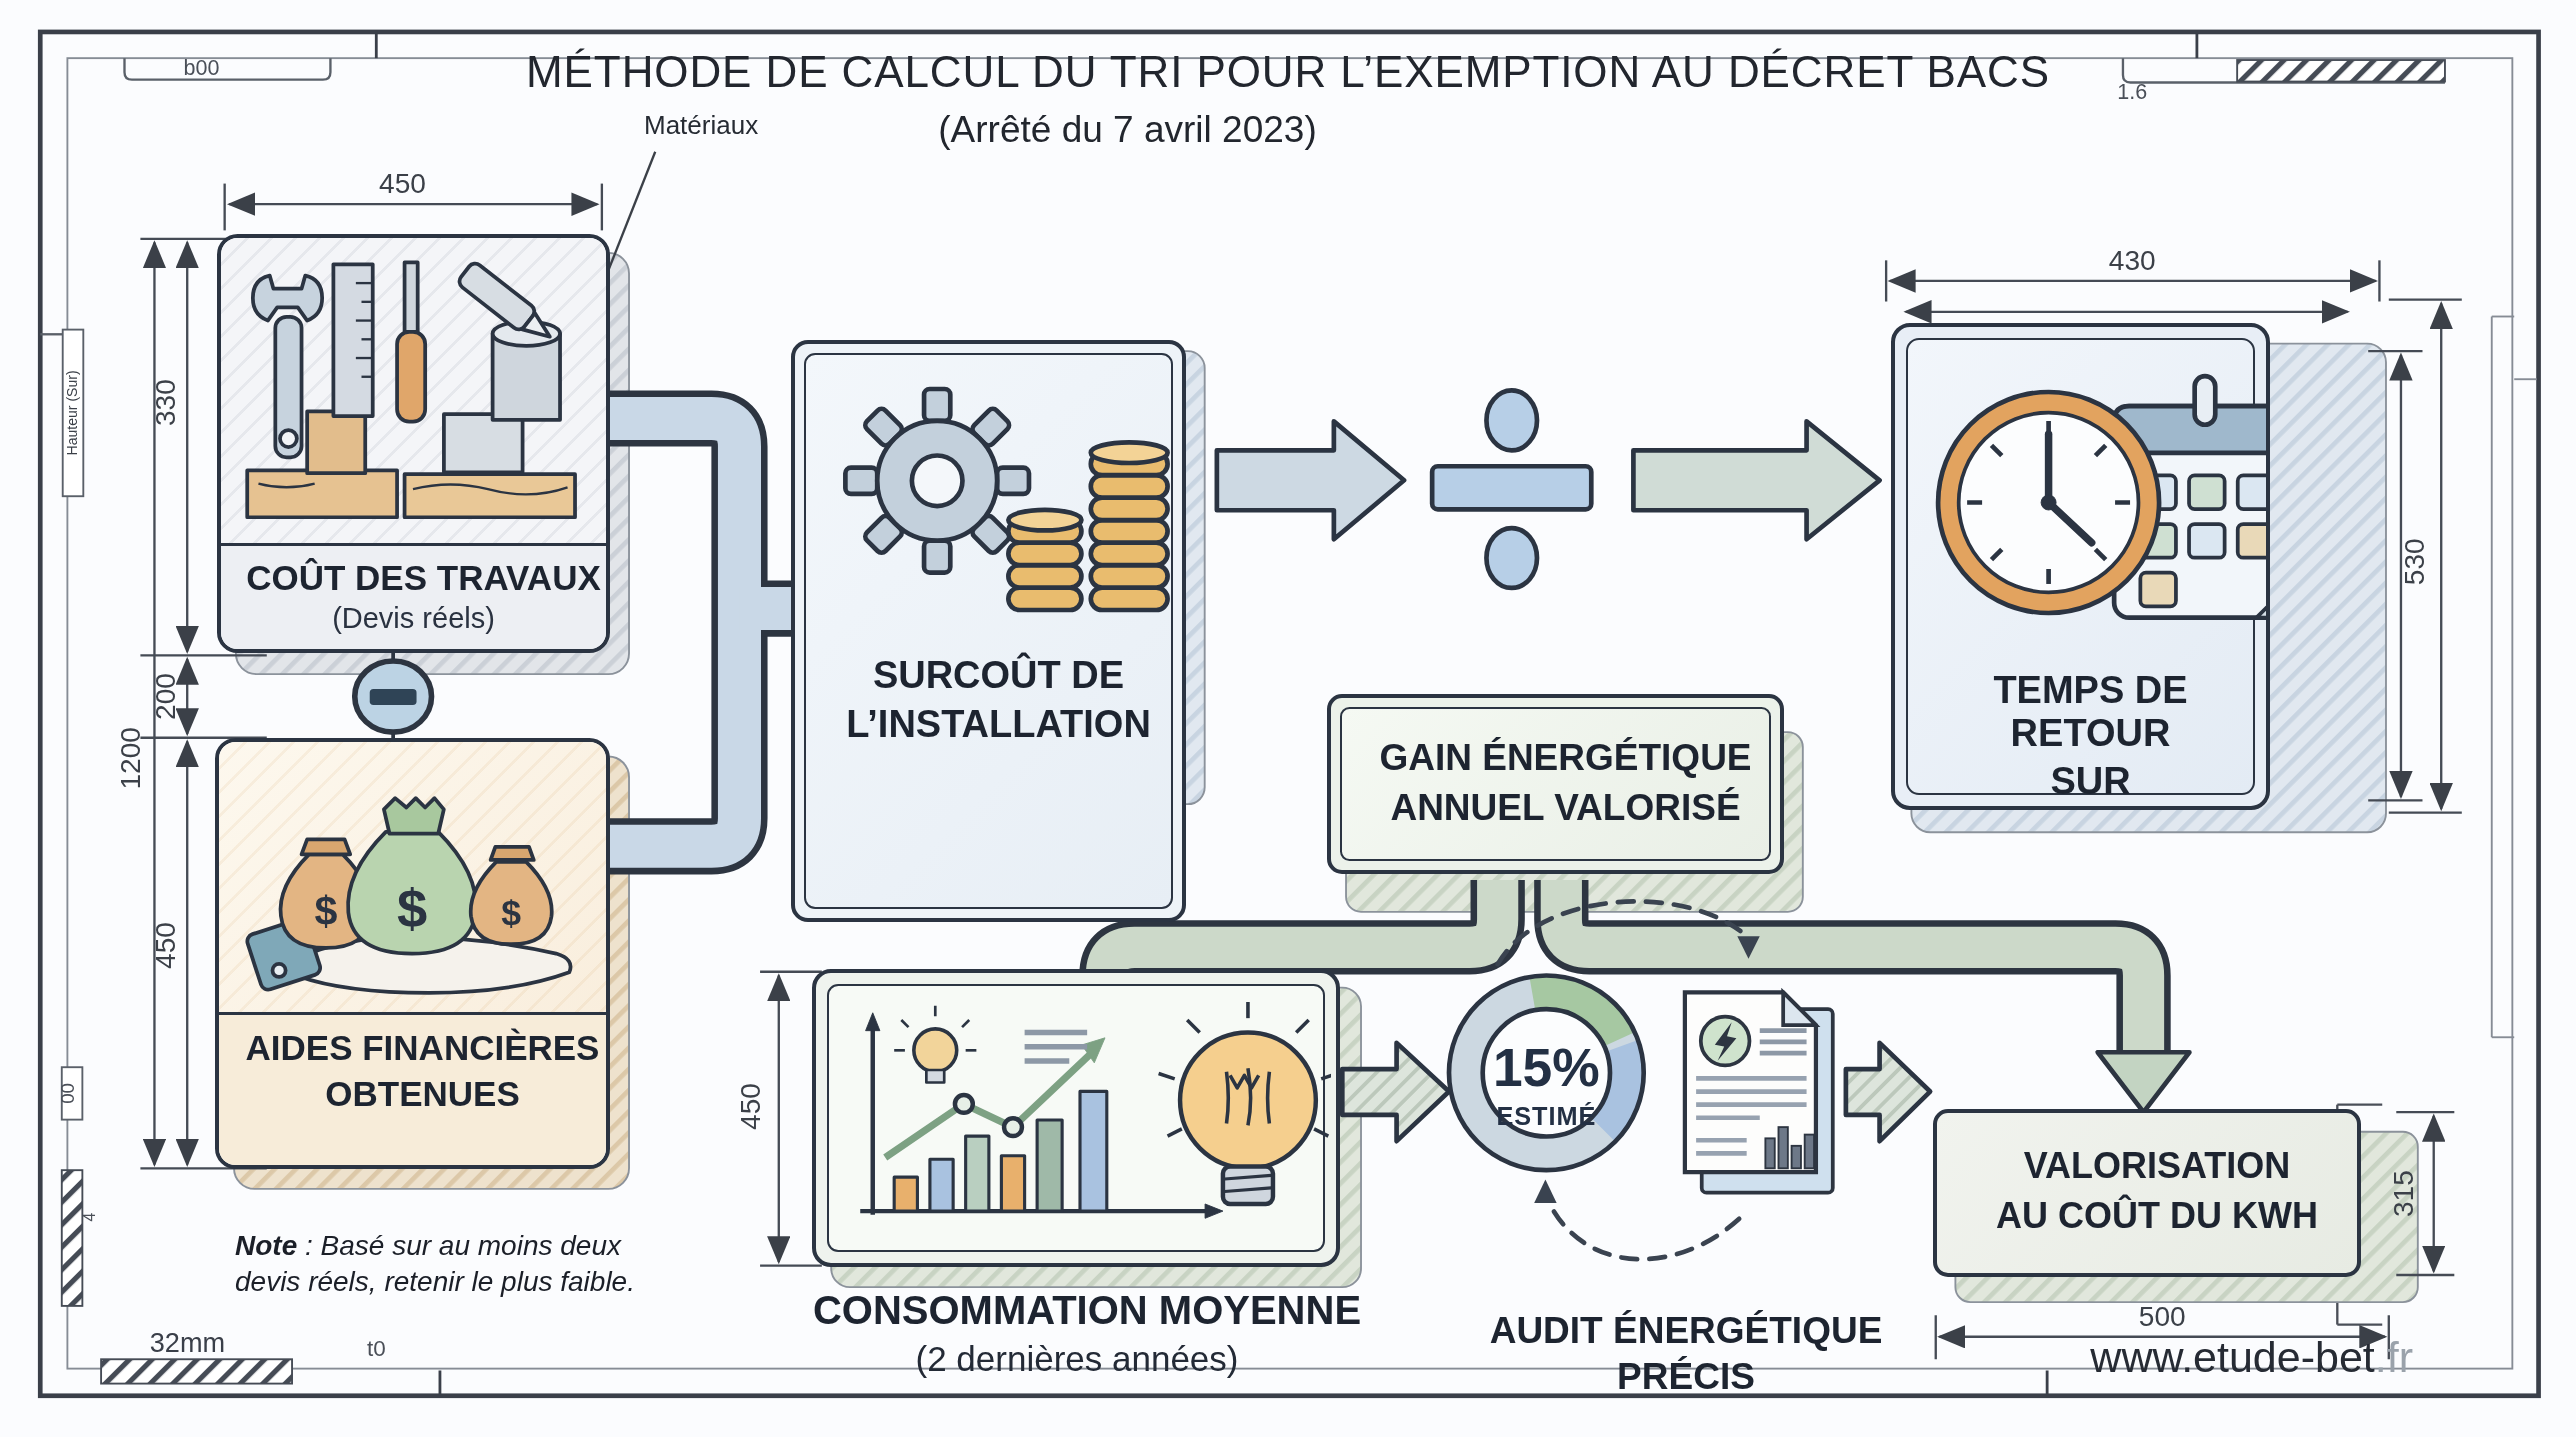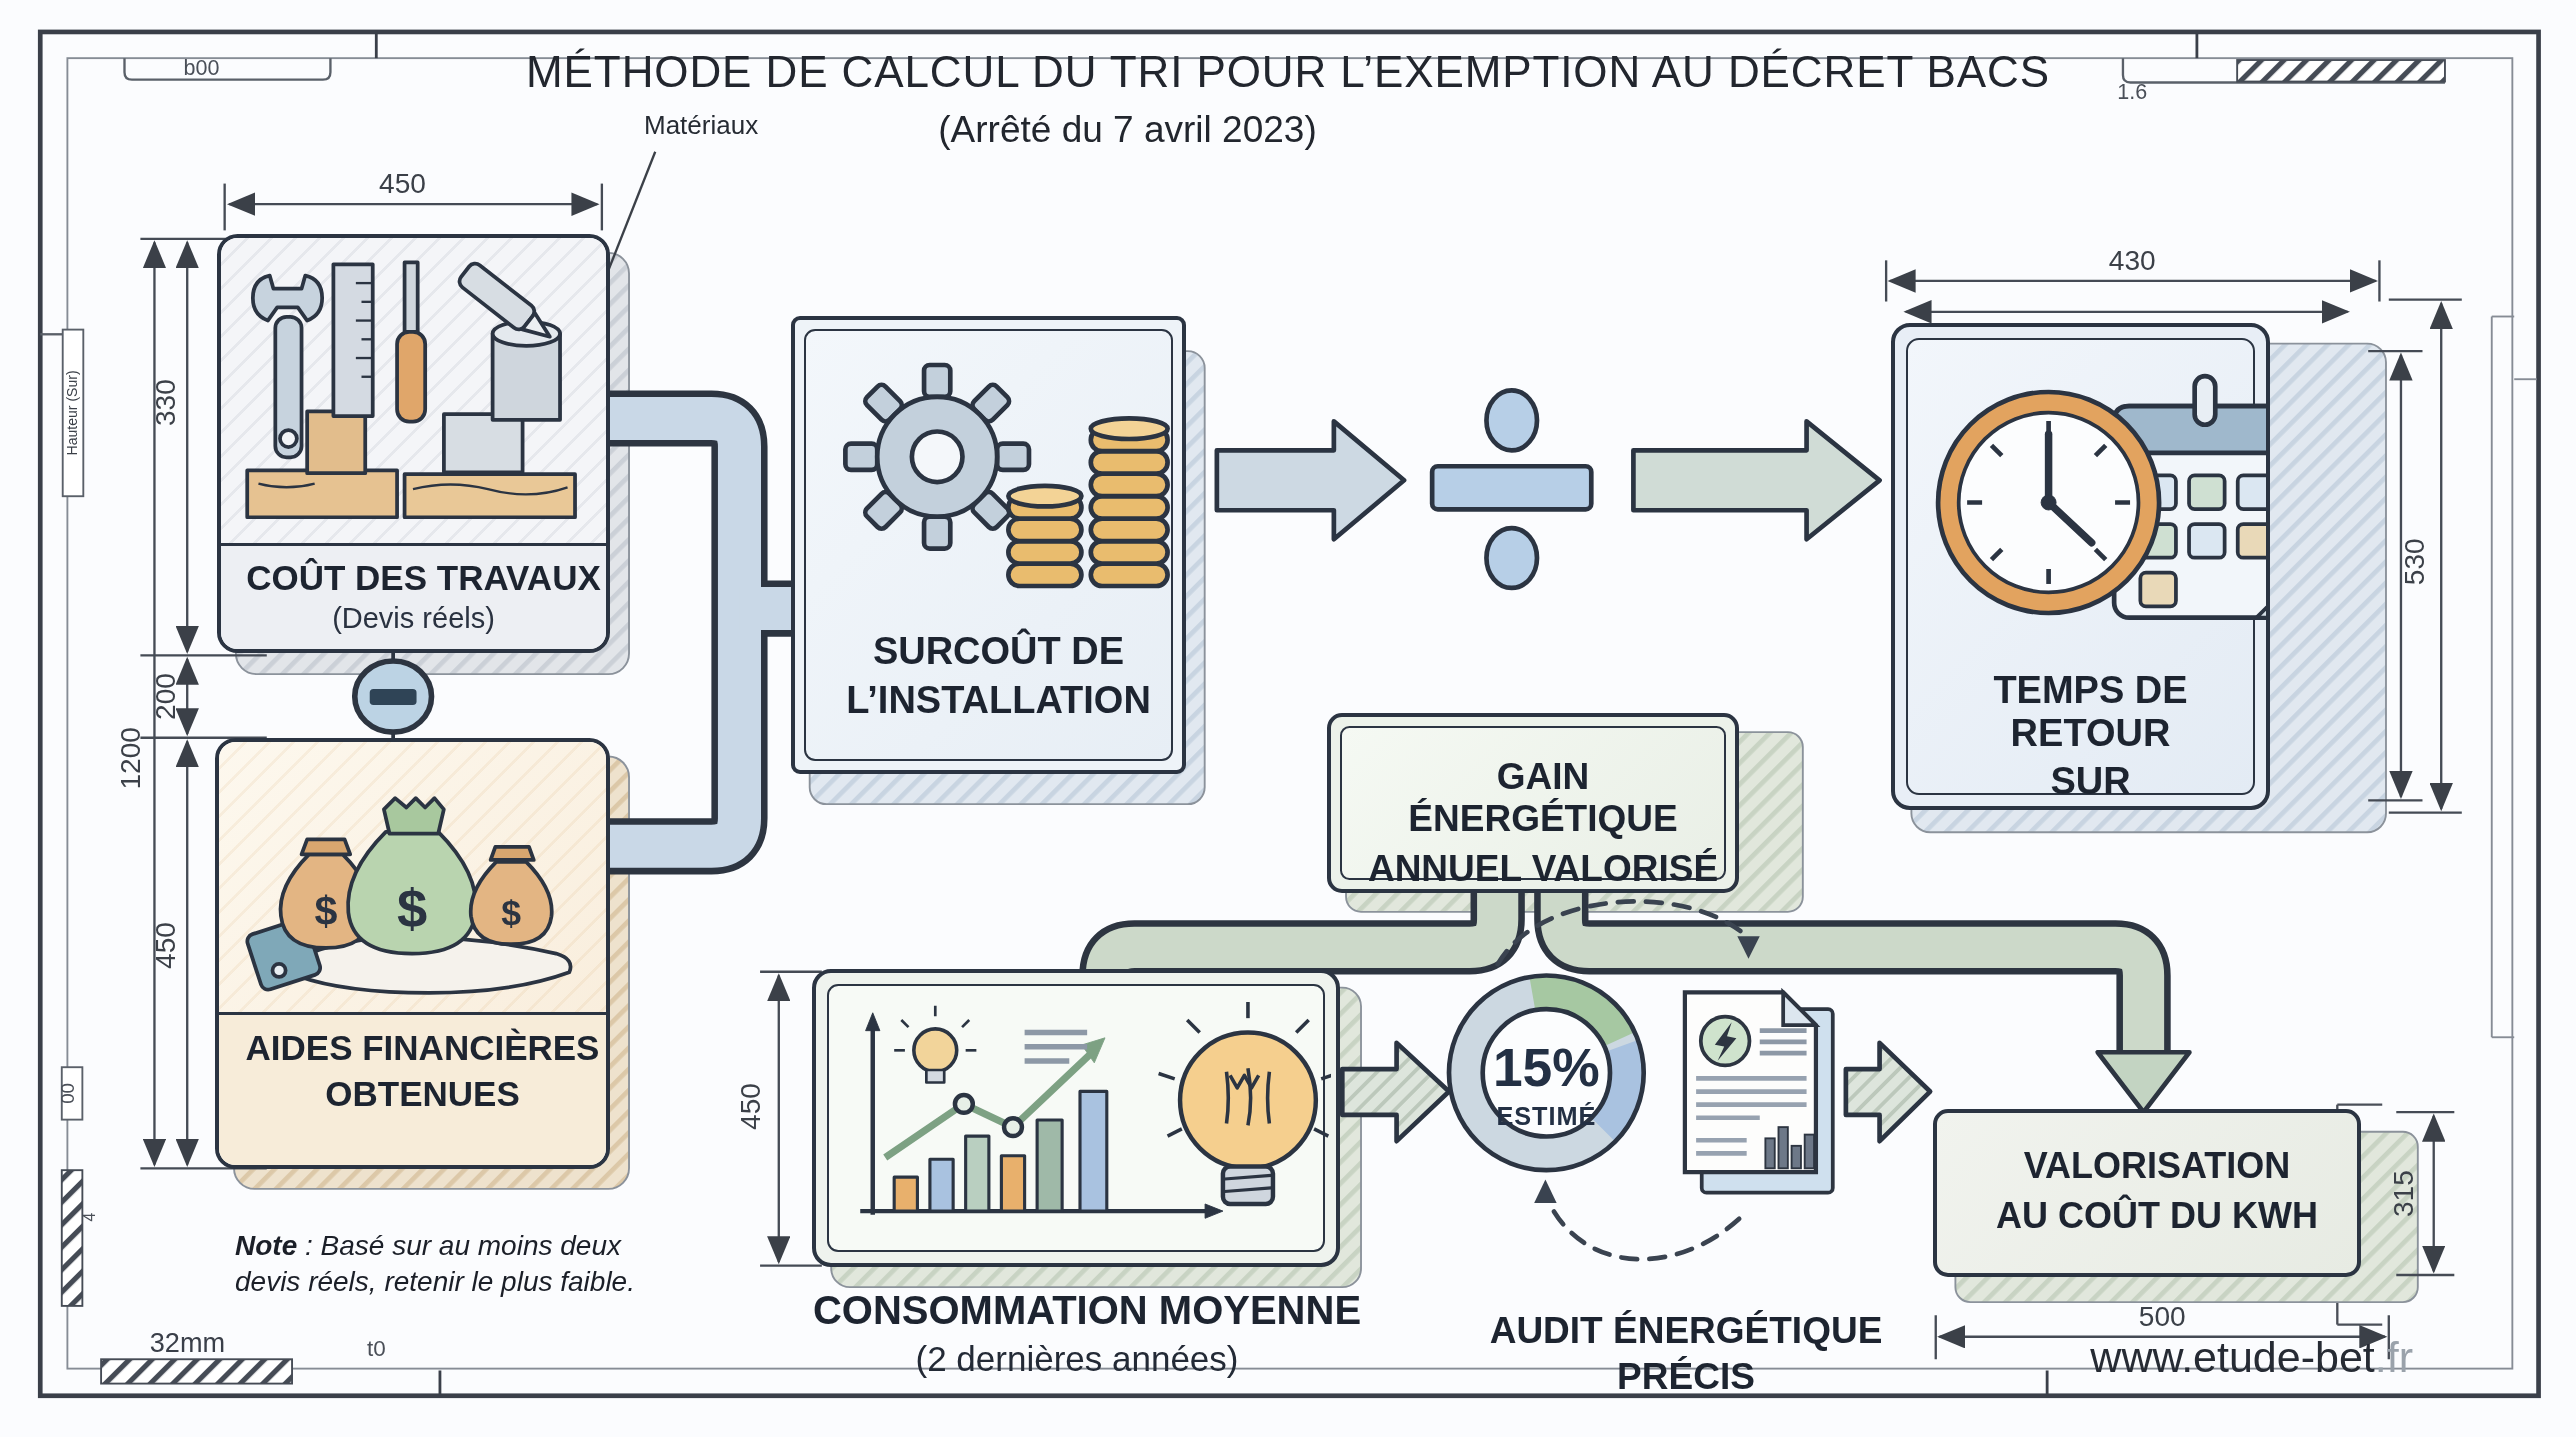--- a/index.html
+++ b/index.html
@@ -325,21 +325,21 @@
     <div class="labelarea" style="height:150px;background:#f7ecd9;">
       <div class="lbl-b" style="font-size:35px;margin-top:13px;">AIDES FINANCIÈRES</div>
       <div class="lbl-b" style="font-size:35px;margin-top:5.6px;">OBTENUES</div>
     </div>
   </div>
 
   <div class="abs notebox" style="left:223px;top:1228px;width:459px;margin-left:12px;">
     <b>Note</b><span> : Basé sur au moins deux devis réels, retenir le plus faible.</span>
   </div>
 
-  <div class="abs node" style="left:791px;top:316px;width:395px;height:458px;border-radius:9px;background:#eef3f8;">
+  <div class="abs node" style="left:791px;top:340px;width:395px;height:582px;border-radius:17px;background:#eef3f8;">
     <div class="inner" style="background:linear-gradient(135deg,#f3f7fb,#e7eef5);">
       <svg width="371" height="281" viewBox="0 0 396 300" style="margin-top:3.7px;">
         <g stroke="#2b3442" stroke-width="5" stroke-linejoin="round">
           <g fill="#c3d0dc">
             <g transform="rotate(0 140 130)">
                 <rect x="126" y="32" width="28" height="34" rx="6"></rect>
               </g>
             <g transform="rotate(45 140 130)">
                 <rect x="126" y="32" width="28" height="34" rx="6"></rect>
               </g>
@@ -383,21 +383,21 @@
             <rect x="304" y="100" width="82" height="24" rx="12"></rect>
           </g>
           <ellipse cx="345" cy="100" rx="41" ry="11" fill="#f3d396"></ellipse>
         </g>
       </svg>
       <div class="lbl-b" style="font-size:38px;margin-top:11.2px;">SURCOÛT DE</div>
       <div class="lbl-b" style="font-size:38px;margin-top:5.6px;">L’INSTALLATION</div>
     </div>
   </div>
 
-  <div class="abs node" style="left:1327px;top:713px;width:412px;height:180px;border-radius:15px;background:#ecf2ea;">
+  <div class="abs node" style="left:1327px;top:694px;width:457px;height:180px;border-radius:15px;background:#ecf2ea;">
     <div class="inner" style="border-radius:9.4px;background:linear-gradient(135deg,#f5f9f3,#e9efe6);">
       <div class="lbl-b" style="font-size:37px;margin-top:28px;">GAIN ÉNERGÉTIQUE</div>
       <div class="lbl-b" style="font-size:37px;margin-top:7.5px;">ANNUEL VALORISÉ</div>
     </div>
   </div>
 
   <div class="abs node" style="left:1891px;top:323px;width:379px;height:487px;border-radius:19px;background:#e8eef6;">
     <div class="inner" style="left:11.2px;top:11.2px;right:11.2px;bottom:11.2px;border-radius:13px;background:linear-gradient(135deg,#f2f6fb,#e3ebf4);">
       <svg width="431" height="309" viewBox="0 0 460 330" style="margin-top:7.5px;">
         <g stroke="#2b3442" stroke-linejoin="round">

